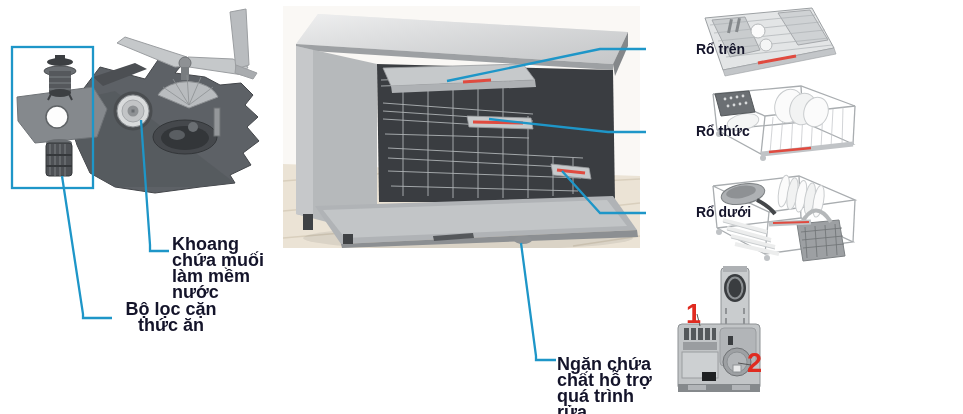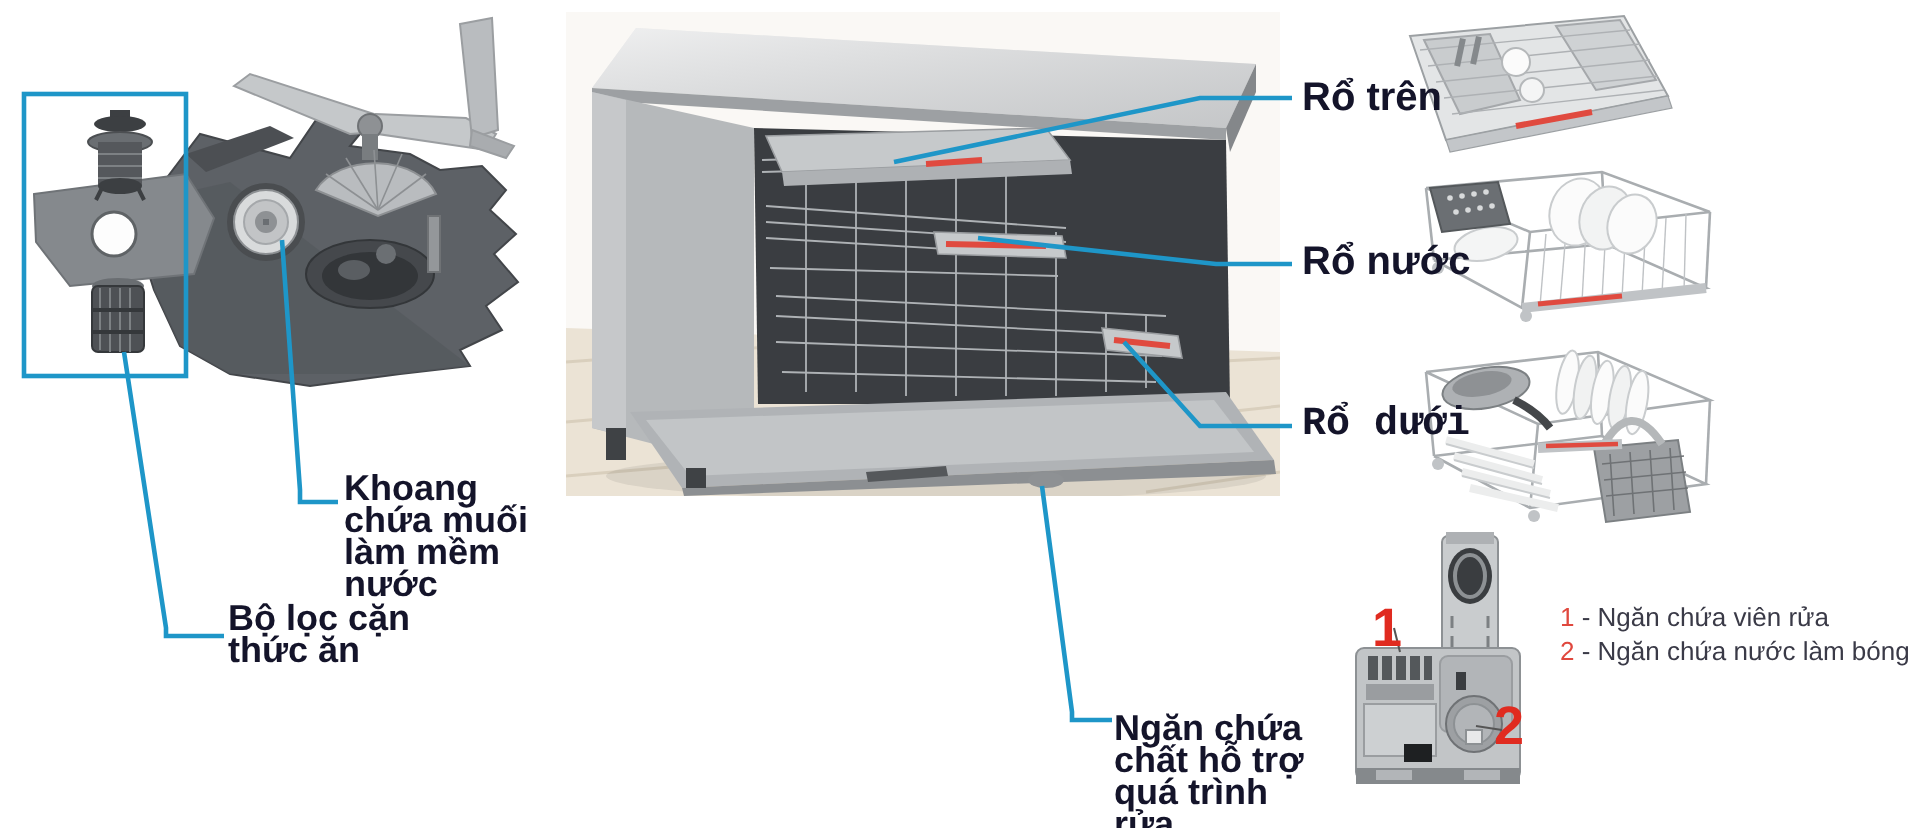--- a/index.html
+++ b/index.html
@@ -6,26 +6,26 @@
   #canvas{
     position:relative;width:963px;height:414px;background:#ffffff;
     font-family:"Liberation Sans", sans-serif;overflow:hidden;
   }
   svg{position:absolute;display:block;}
   .label{
     position:absolute;
     font-weight:bold;font-size:18px;line-height:16px;
     color:var(--label_text,#14142a);
   }
-  .basket-label{font-size:20px;line-height:15px;white-space:nowrap;}
+  .basket-label{font-size:14px;line-height:15px;white-space:nowrap;margin-left:45px;}
   #label-salt{left:172px;top:236px;width:100px;}
-  #label-filter{left:114px;top:301px;width:114px;}
+  #label-filter{left:114px;top:301px;width:114px;text-align:center;}
   #label-top{left:651px;top:42px;}
   #label-middle{left:651px;top:124px;}
-  #label-bottom{left:651px;top:205px;font-family:Liberation Mono, monospace;}
+  #label-bottom{left:651px;top:205px;}
   #label-dispenser{left:557px;top:356px;width:112px;}
   #legend{
     position:absolute;left:780px;top:300px;
     font-size:13px;line-height:17px;color:var(--legend_text,#3a3a47);
     white-space:nowrap;
   }
   .legend-num{color:var(--accent_red,#e0483e);}
   .marker{
     position:absolute;font-weight:bold;font-size:27px;line-height:27px;
     color:var(--marker_red,#e02b20);
@@ -333,31 +333,23 @@
       <polyline points="521,243 536,356 536,360 556,360"></polyline>
     </g>
   </svg>
 
   <div class="label" id="label-salt">Khoang chứa muối làm mềm nước</div>
 
   <div class="label" id="label-filter">Bộ lọc cặn thức ăn</div>
 
   <div class="label basket-label" id="label-top">Rổ trên</div>
 
-  <div class="label basket-label" id="label-middle">Rổ nước</div>
+  <div class="label basket-label" id="label-middle">Rổ thức</div>
 
   <div class="label basket-label" id="label-bottom">Rổ dưới</div>
 
   <div class="label" id="label-dispenser">Ngăn chứa chất hỗ trợ quá trình rửa</div>
 
   <div class="marker" id="marker-1">1</div>
   <div class="marker" id="marker-2">2</div>
 
-  <div id="legend">
-    <div>
-      <span class="legend-num">1</span><span> - Ngăn chứa viên rửa</span>
-    </div>
-    <div>
-      <span class="legend-num">2</span><span> - Ngăn chứa nước làm bóng</span>
-    </div>
-  </div>
 
 </div>
 
 </body></html>

